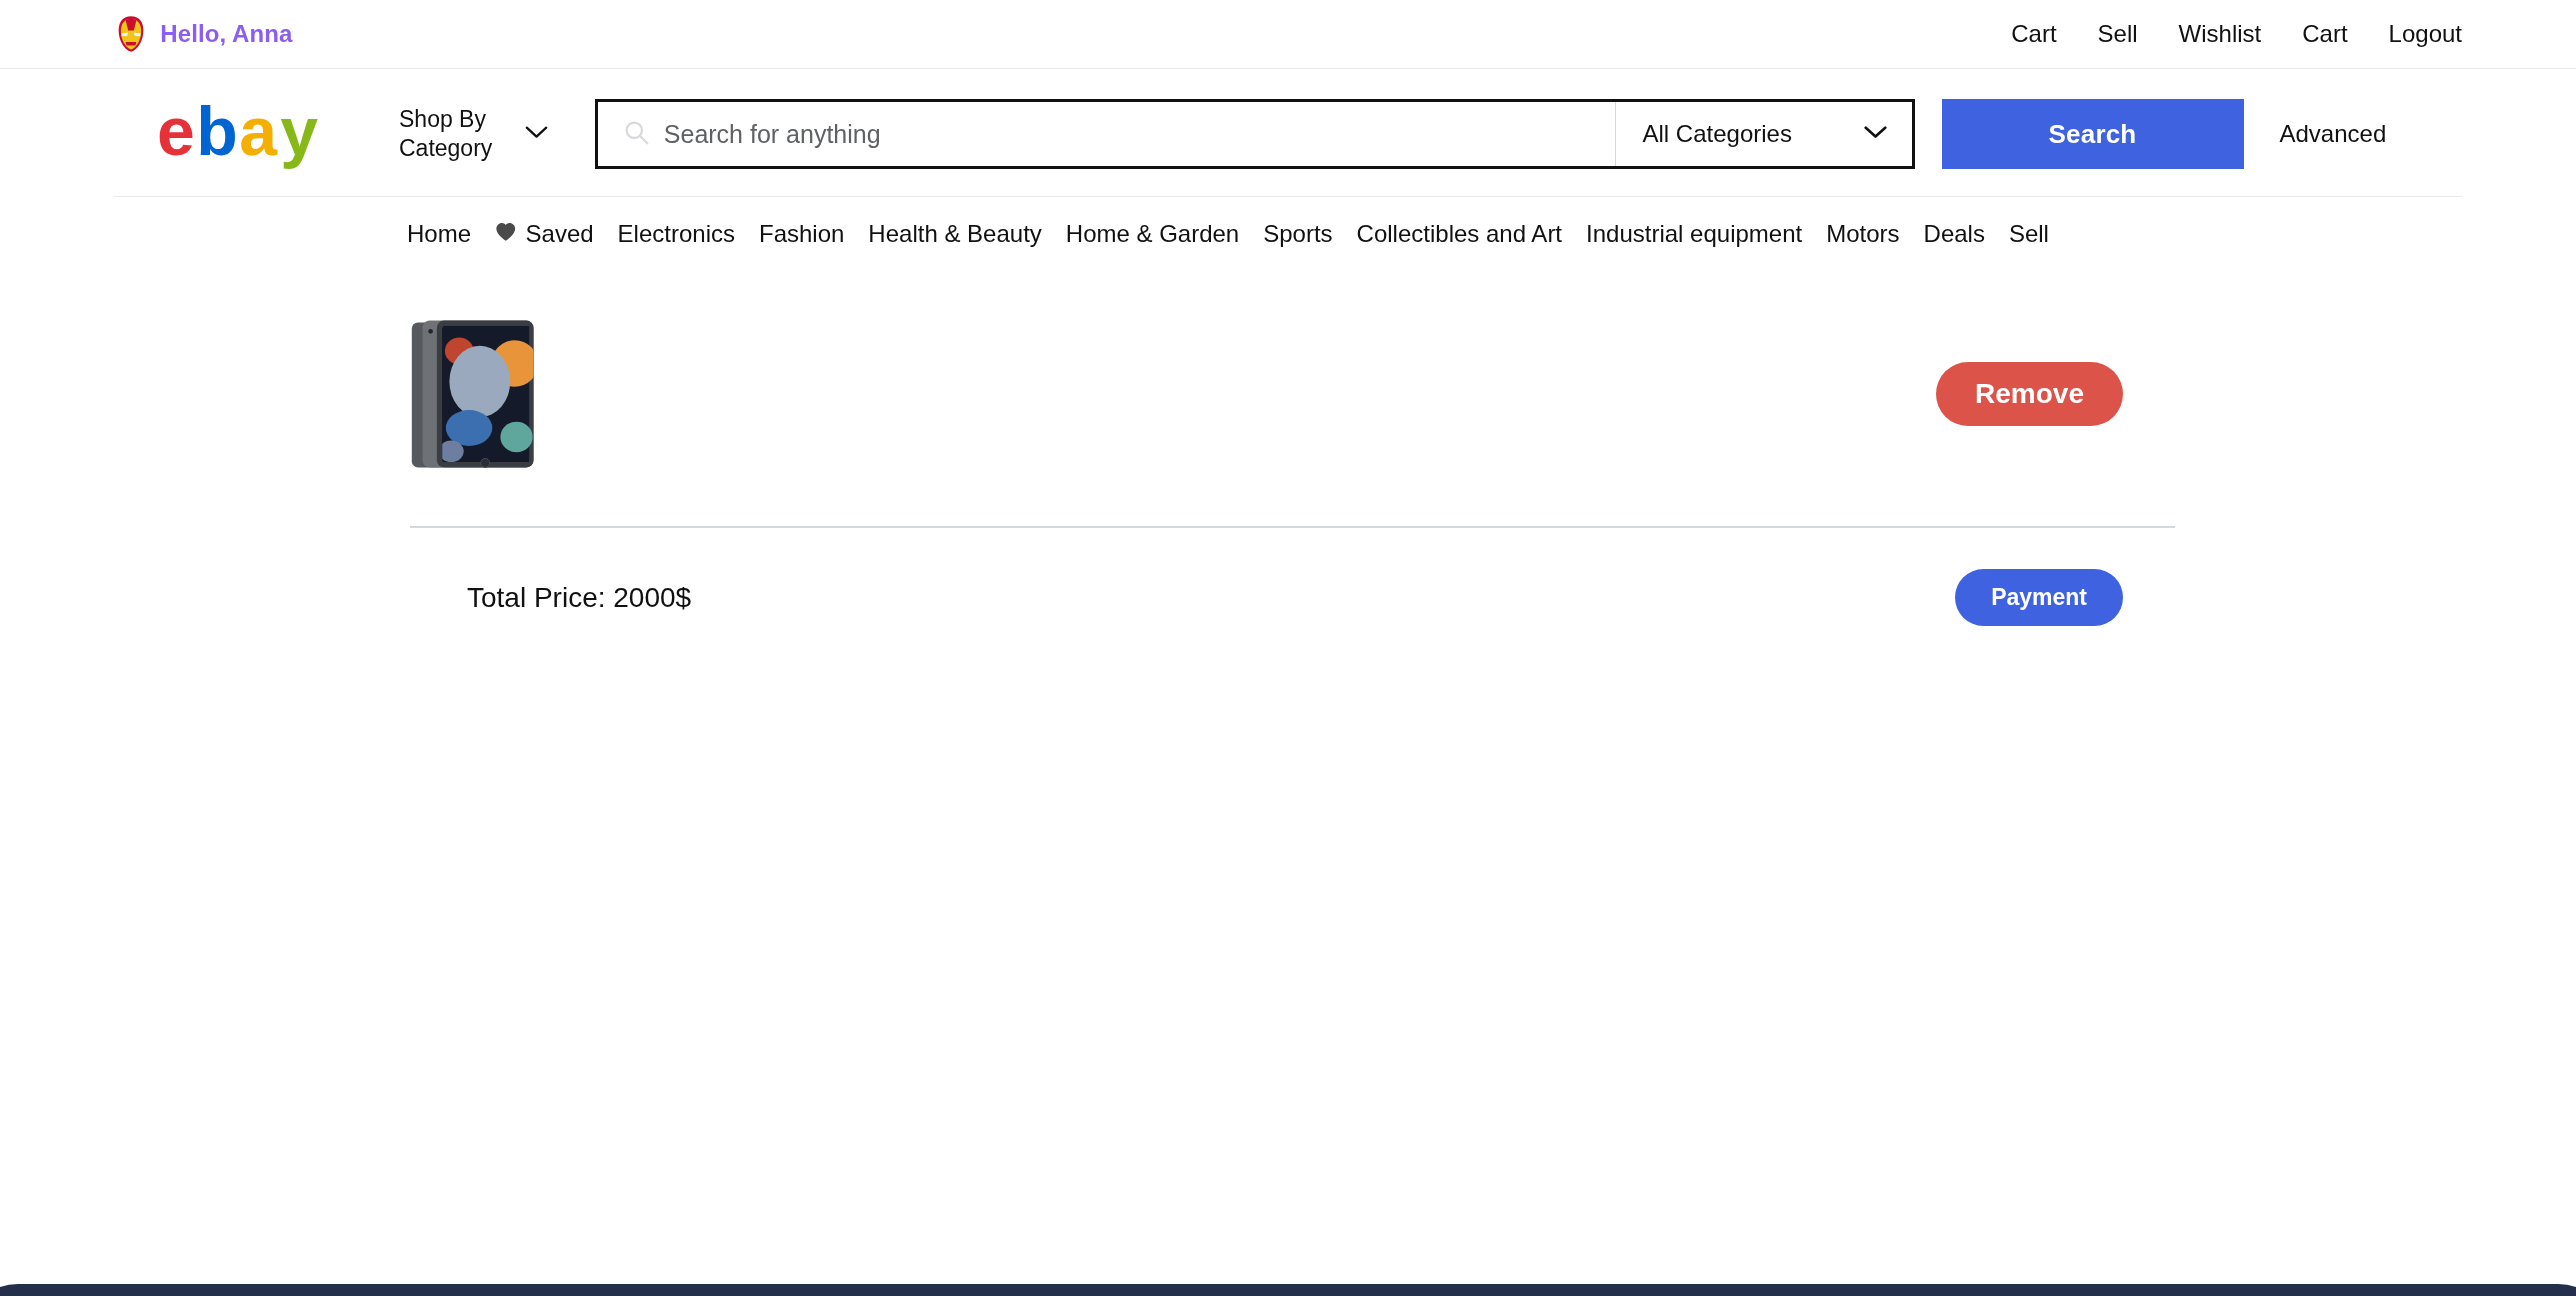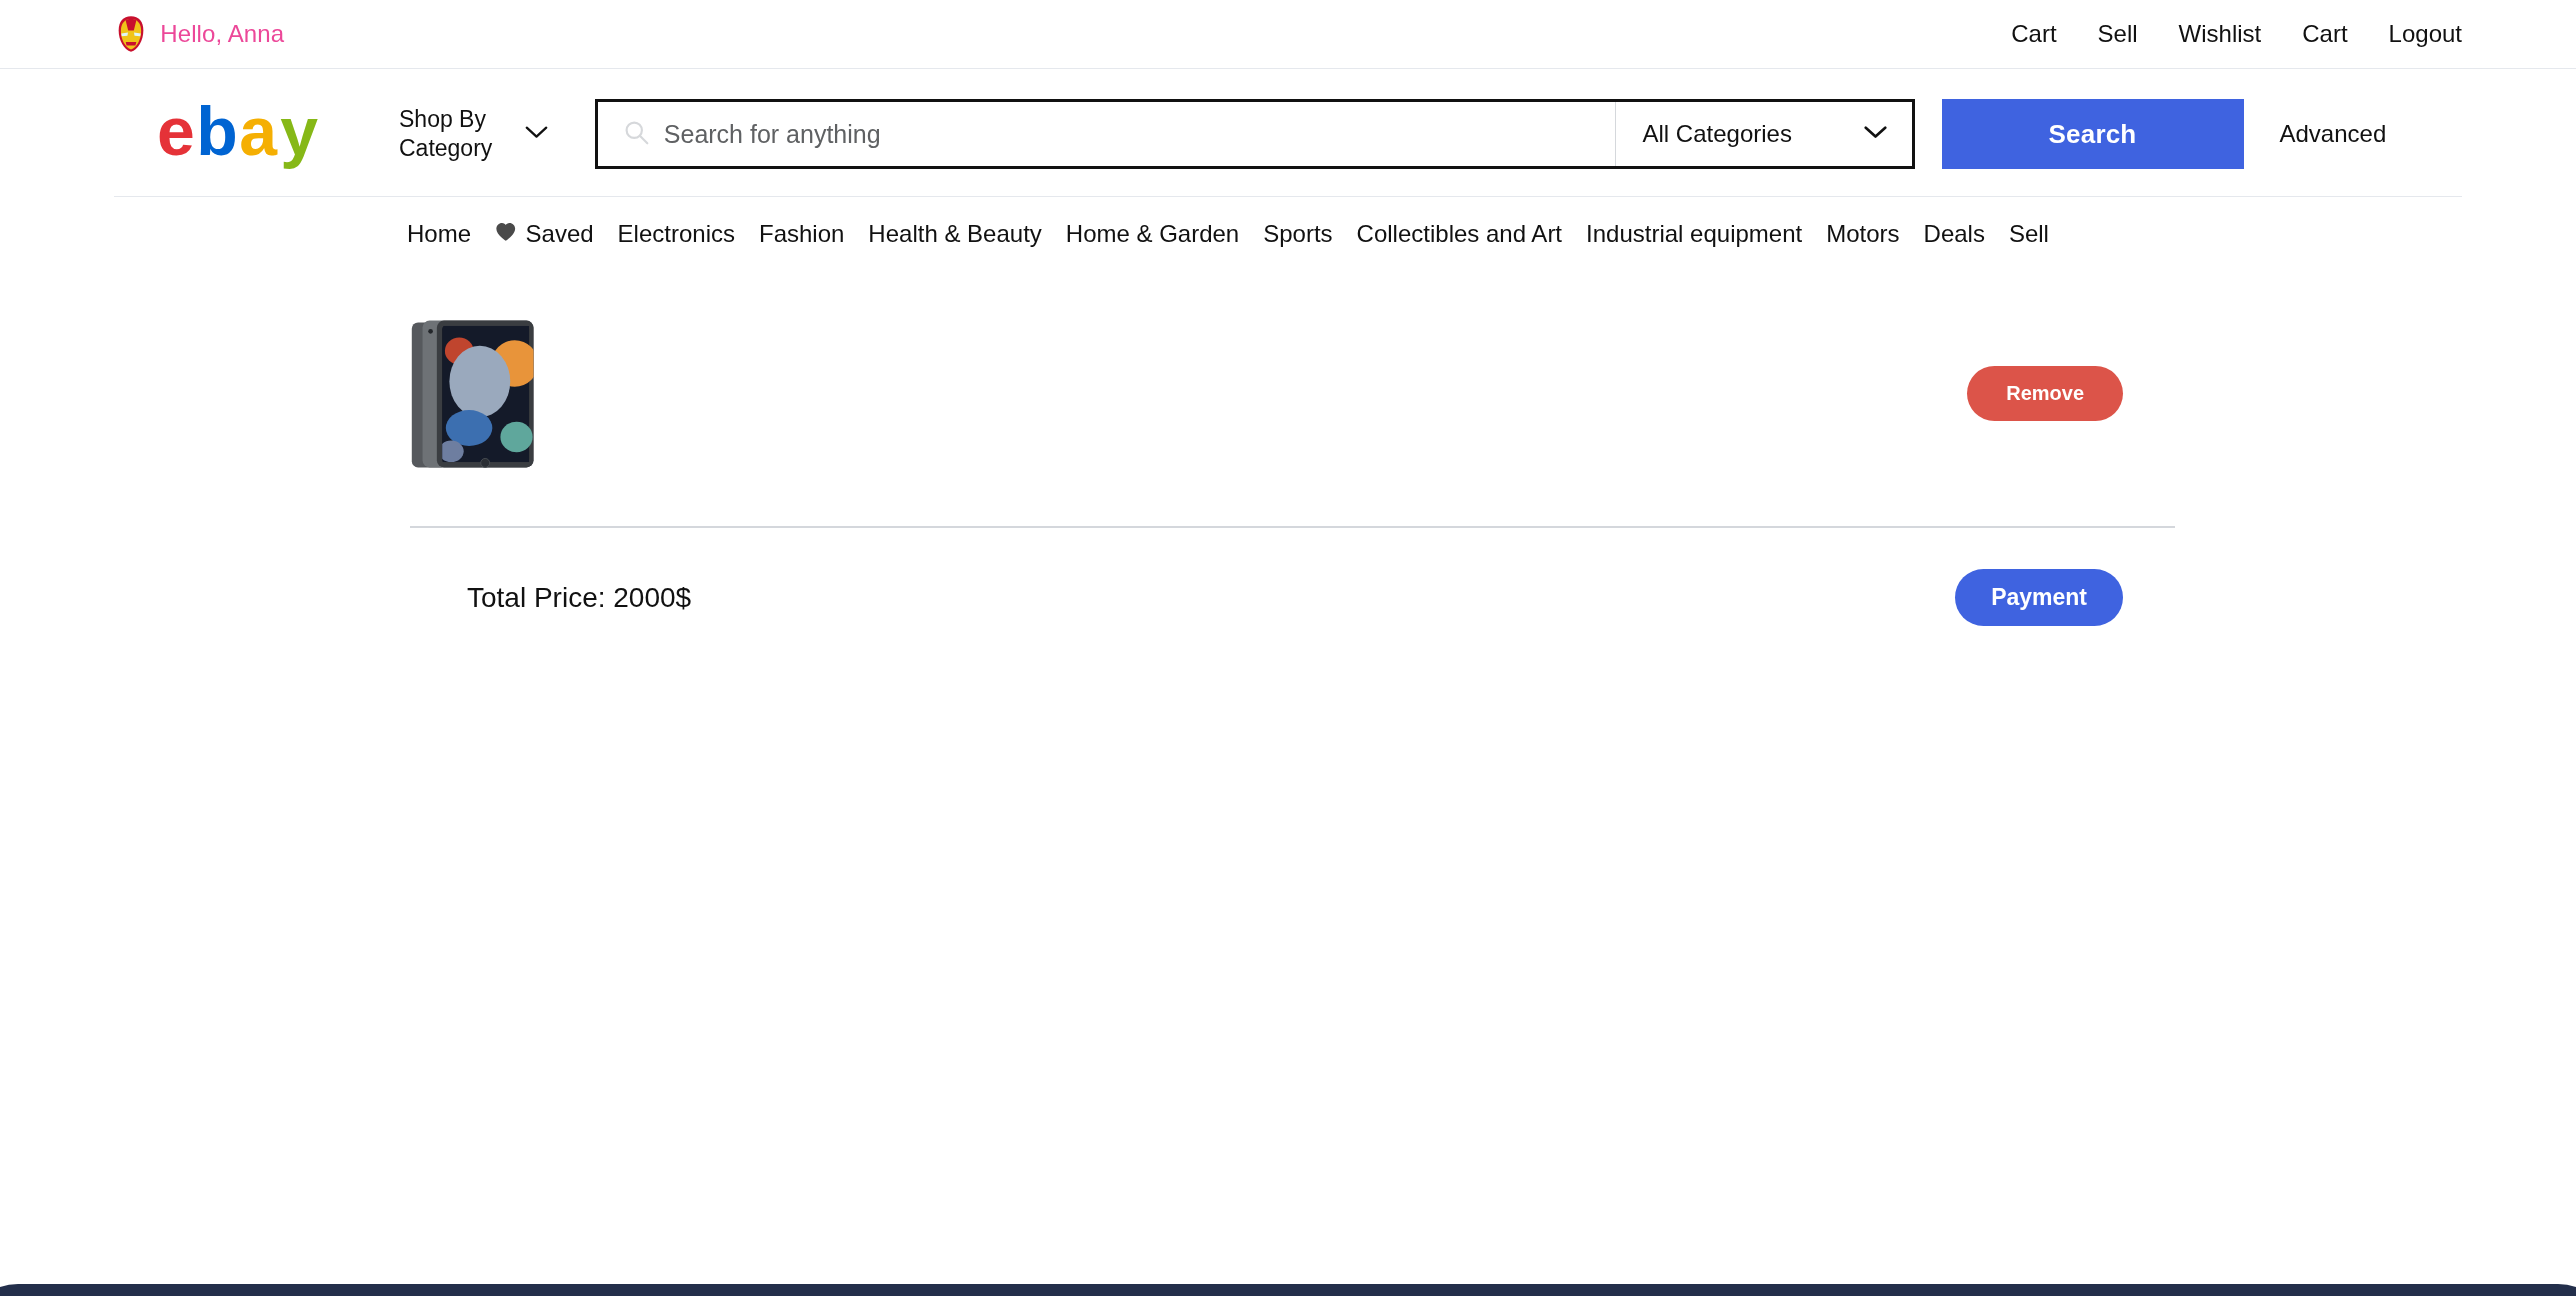--- a/index.html
+++ b/index.html
@@ -26,22 +26,23 @@
     gap: 14.3px;
   }
   .avatar {
     width: 30px;
     height: 38px;
     flex: 0 0 auto;
     display: block;
   }
   .greeting {
     font-size: 24px;
-    color: #ec4899;
+    color: #8b5cf6;
     letter-spacing: 0.1px;
+    font-weight: bold;
   }
   .topbar-right {
     margin-left: auto;
     display: flex;
     align-items: center;
     gap: 41px;
   }
   .topnav-link {
     font-size: 24px;
     color: #111111;
@@ -202,21 +203,21 @@
     letter-spacing: 0.1px;
   }
   .remove-btn {
     margin-left: auto;
     background: #dc5449;
     color: #ffffff;
     border: none;
     border-radius: 39px;
     padding: 16px 39px;
     font-family: "Liberation Sans", sans-serif;
-    font-size: 20px;
+    font-size: 28px;
     font-weight: bold;
     cursor: pointer;
   }
 
   .divider {
     margin: 55px 0 0 0;
     width: 1765px;
     height: 2.7px;
     background: #d4d7dc;
   }

